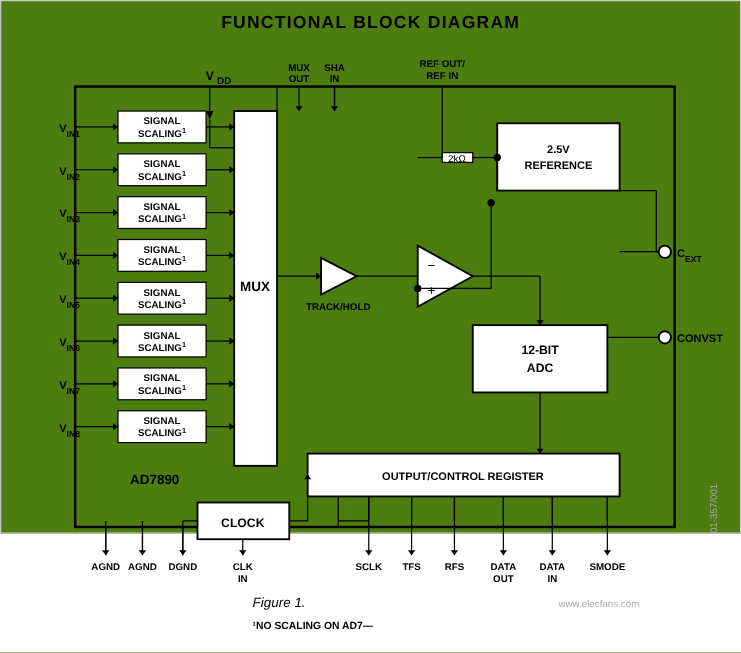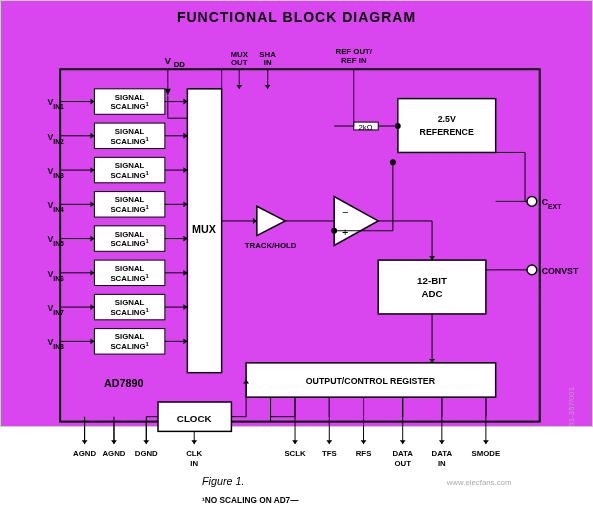--- a/index.html
+++ b/index.html
@@ -8,21 +8,21 @@
       height: 522px;
       background: #fff;
       font-family: Arial, sans-serif;
       font-size: 10px;
       overflow: hidden;
     }
     .page {
       width: 593px;
       height: 427px;
       position: relative;
-      background: #d946ef;
+      background: #4d7c0f;
       border: 1px solid #ccc;
     }
     .title {
       text-align: center;
       font-weight: bold;
       font-size: 14px;
       padding-top: 8px;
       letter-spacing: 1px;
     }
     .diagram-area {

